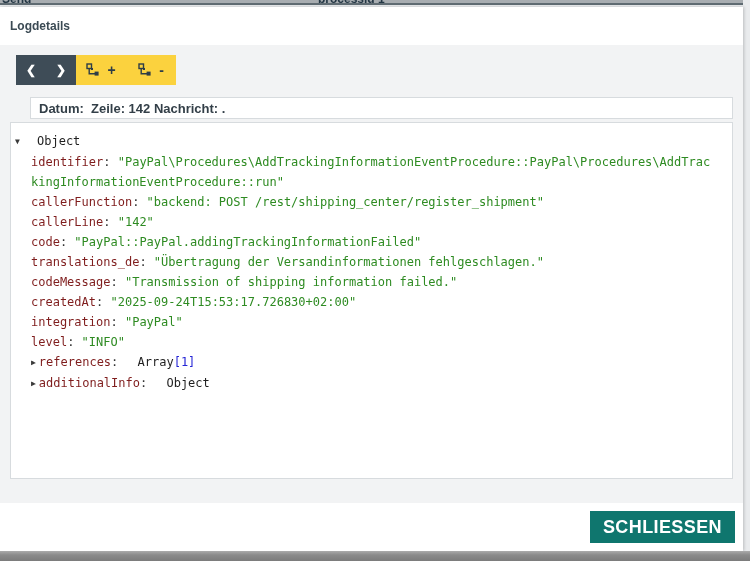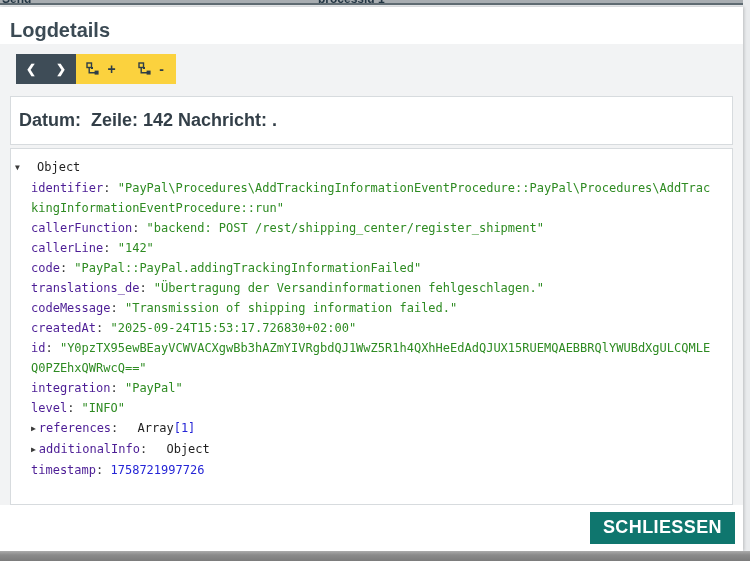--- a/index.html
+++ b/index.html
@@ -13,52 +13,52 @@
               background:#a8adb1; border-bottom:2px solid #5f6b72; overflow:hidden; }
   .bg-strip span { position:absolute; top:-8px; font-size:12px; font-weight:bold; color:#243745; }
   .bg-col-1 { left:2px; }
   .bg-col-2 { left:318px; }
 
   
   .modal { position:absolute; left:0; top:7px; width:743px; height:544px;
            background:#fff; box-shadow:1px 0 3px rgba(0,0,0,.2); display:flex; flex-direction:column; }
 
   .modal-header { height:38px; background:#fff; padding:12px 10px 0 10px; }
-  .modal-title { font-size:20px; font-weight:bold; color:#3b4a54; }
+  .modal-title { font-size:12px; font-weight:bold; color:#3b4a54; }
 
   .modal-body { flex:1; background:#f2f3f4; padding:10px 10px 0 10px; }
 
   
   .toolbar { display:flex; margin:0 0 12px 6px; height:30px; }
   .tb-group { display:flex; height:30px; }
   .tb-dark { background:#3e4c57; }
   .tb-yellow { background:#fbd23e; }
   .tb-btn { width:30px; height:30px; display:flex; align-items:center; justify-content:center;
             border:none; background:transparent; cursor:pointer; }
   .tb-btn.wide { width:50px; gap:7px; }
   .chev { color:#fff; font-size:12px; font-weight:bold; line-height:1; }
   .pm { color:#2e3d47; font-size:14px; font-weight:bold; line-height:1; }
   .tree-ico { display:block; }
 
   
-  .meta-bar { background:#fff; border:1px solid #d7dbde; height:49px; display:flex;
+  .meta-bar { background:#fff; border:1px solid #d7dbde; height:22px; display:flex;
               align-items:center; padding:0 8px; margin-bottom:3px;
-              font-size:18px; font-weight:bold; color:#333f48; white-space:pre; }
+              font-size:13px; font-weight:bold; color:#333f48; white-space:pre;margin-left:20px; }
   .meta-bar .hl { background:#2a6fdb; color:#fff; padding:1px 2px; }
 
   
   .json-panel { background:#fff; border:1px solid #d7dbde; height:357px; overflow:hidden;
                 padding:8px 8px 0 4px;
                 font-family:"DejaVu Sans Mono", monospace; font-size:12px; line-height:20px; }
   .jroot { color:#1f1f1f; padding-left:0; }
   .jroot .tri-open { display:inline-block; font-size:8px; color:#3a3a3a; width:10px; vertical-align:1px; }
   .jrows { padding-left:16px; }
   .jrow { width:94ch; word-break:break-all; white-space:pre-wrap; }
   .tri { display:inline-block; font-size:8px; color:#3a3a3a; margin-right:3px; vertical-align:1px; }
-  .jkey { color:#4c1d95; }
+  .jkey { color:#7f1d1d; }
   .jcolon { color:#333; }
   .jstr { color:#2e8b22; }
   .jnum { color:#2525d6; }
   .jobj { color:#1f1f1f;margin-left:12px; }
 
   
   .modal-footer { height:48px; background:#fff; display:flex; align-items:center;
                   justify-content:flex-end; padding-right:8px; }
   .close-btn { background:#0f766e; color:#fff; border:none; height:32px; padding:0 13px;
                font-family:"Liberation Sans", sans-serif; font-size:18px; font-weight:bold;
@@ -122,26 +122,24 @@
       <div class="json-panel">
         <div class="jroot"><span class="tri-open">▼</span><span class="jobj">Object</span></div>
         <div class="jrows">
             <div class="jrow"><span class="jkey">identifier</span><span class="jcolon">: </span><span class="jstr">"PayPal\Procedures\AddTrackingInformationEventProcedure::PayPal\Procedures\AddTrackingInformationEventProcedure::run"</span></div>
             <div class="jrow"><span class="jkey">callerFunction</span><span class="jcolon">: </span><span class="jstr">"backend: POST /rest/shipping_center/register_shipment"</span></div>
             <div class="jrow"><span class="jkey">callerLine</span><span class="jcolon">: </span><span class="jstr">"142"</span></div>
             <div class="jrow"><span class="jkey">code</span><span class="jcolon">: </span><span class="jstr">"PayPal::PayPal.addingTrackingInformationFailed"</span></div>
             <div class="jrow"><span class="jkey">translations_de</span><span class="jcolon">: </span><span class="jstr">"Übertragung der Versandinformationen fehlgeschlagen."</span></div>
             <div class="jrow"><span class="jkey">codeMessage</span><span class="jcolon">: </span><span class="jstr">"Transmission of shipping information failed."</span></div>
             <div class="jrow"><span class="jkey">createdAt</span><span class="jcolon">: </span><span class="jstr">"2025-09-24T15:53:17.726830+02:00"</span></div>
-            <div class="jrow"><span class="jkey">id</span><span class="jcolon">: </span><span class="jstr">"Y0pzTX95ewBEayVCWVACXgwBb3hAZmYIVRgbdQJ1WwZ5R1h4QXhHeEdAdQJUX15RUEMQAEBBRQlYWUBdXgULCQMLEQ0PZEhxQWRwcQ=="</span></div>
             <div class="jrow"><span class="jkey">integration</span><span class="jcolon">: </span><span class="jstr">"PayPal"</span></div>
             <div class="jrow"><span class="jkey">level</span><span class="jcolon">: </span><span class="jstr">"INFO"</span></div>
             <div class="jrow"><span class="tri">▶</span><span class="jkey">references</span><span class="jcolon">: </span><span class="jobj">Array</span><span class="jnum">[1]</span></div>
             <div class="jrow"><span class="tri">▶</span><span class="jkey">additionalInfo</span><span class="jcolon">: </span><span class="jobj">Object</span></div>
-            <div class="jrow"><span class="jkey">timestamp</span><span class="jcolon">: </span><span class="jnum">1758721997726</span></div>
           </div>
       </div>
 
     </div>
 
     <div class="modal-footer">
       <button class="close-btn">SCHLIESSEN</button>
     </div>
 
   </div>

